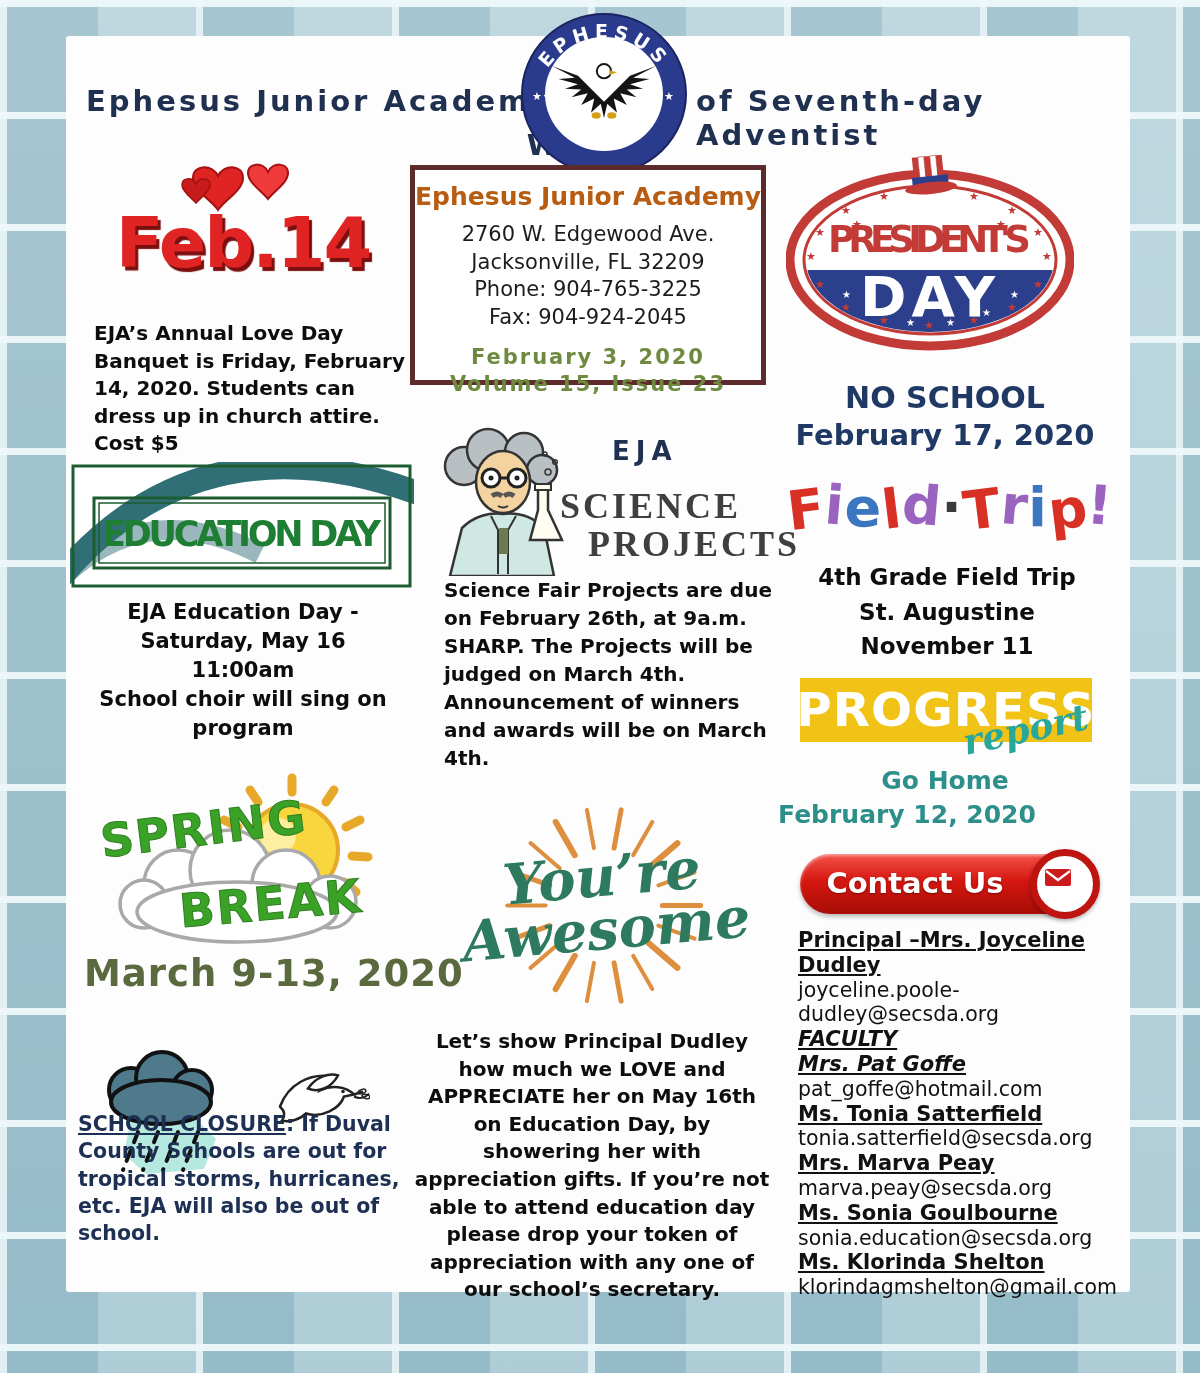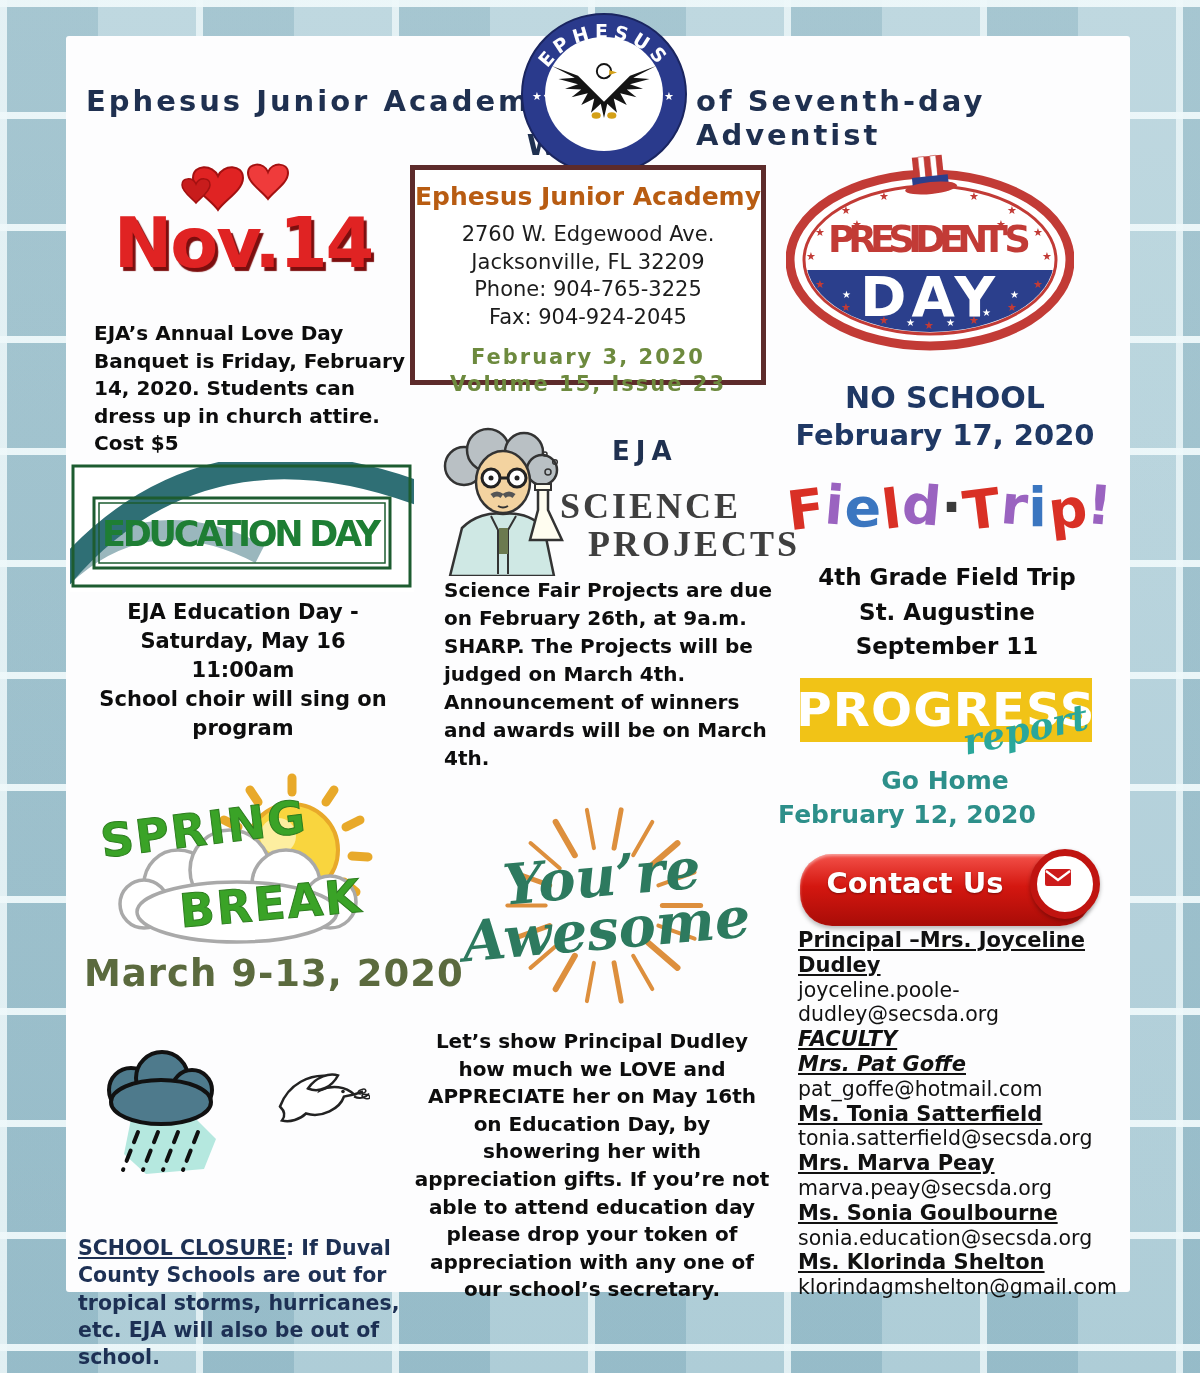--- a/index.html
+++ b/index.html
@@ -41,21 +41,21 @@
   .noschool{width:330px;text-align:center;font-weight:800;color:#1f3864;}
   .ft-title{width:356px;text-align:center;font-size:54px;font-weight:800;letter-spacing:1px;}
   .ft-title span{display:inline-block;}
   .ft-title span:nth-child(3n+1){transform:rotate(-7deg) translateY(2px);}
   .ft-title span:nth-child(3n+2){transform:rotate(5deg) translateY(-2px);}
   .ft-lines{width:330px;text-align:center;font-size:23px;font-weight:bold;color:#0d0d0d;line-height:1.5;}
   .progress-box{width:292px;height:64px;background:#f1c317;text-align:center;}
   .progress-title{font-size:46px;font-weight:800;color:#fff;letter-spacing:1px;line-height:64px;transform:scaleX(1.05);}
   .report{font-family:"DejaVu Serif",serif;font-style:italic;font-weight:bold;font-size:36px;color:#2aa79b;transform:rotate(-12deg);}
   .gohome{width:330px;text-align:center;font-size:25px;font-weight:bold;color:#2d8f8a;line-height:1.35;}
-  .contact-btn{width:292px;height:72px;border-radius:32px;background:linear-gradient(180deg,#f4524a,#d41710 45%,#a80c07);box-shadow:0 3px 4px rgba(0,0,0,.25), inset 0 2px 3px rgba(255,255,255,.45);cursor:pointer;}
+  .contact-btn{width:292px;height:60px;border-radius:32px;background:linear-gradient(180deg,#f4524a,#d41710 45%,#a80c07);box-shadow:0 3px 4px rgba(0,0,0,.25), inset 0 2px 3px rgba(255,255,255,.45);cursor:pointer;}
   .contact-label{position:absolute;left:0;top:0;width:230px;height:60px;line-height:58px;text-align:center;color:#fff;font-size:29px;font-weight:bold;text-shadow:0 1px 2px rgba(0,0,0,.4);}
   .env-wrap{position:absolute;right:-8px;top:-5px;width:56px;height:56px;background:#fff;border:7px solid #c01410;border-radius:50%;box-shadow:0 2px 4px rgba(0,0,0,.3);}
   .contacts{width:352px;margin-left:32px;}
   .c-name{font-size:21px;font-weight:bold;color:#111;text-decoration:underline;line-height:24.8px;}
   .c-name.it{font-style:italic;}
   .c-email{font-size:20.5px;color:#111;line-height:24.8px;}
 </style>
 </head>
 <body>
 
@@ -88,21 +88,21 @@
       <ellipse cx="112" cy="116" rx="7" ry="5" fill="#d4a017"></ellipse>
     </g>
   </svg>
 
   <div class="abs" style="left:12px;top:126px;width:330px;height:156px;">
     <svg class="abs" style="left:85px;top:-4px;" width="160" height="64" viewBox="0 0 160 64">
       <path d="M55,18 C50,6 30,6 30,20 C30,32 48,42 55,52 C62,42 80,32 80,20 C80,6 60,6 55,18 Z" fill="#e02323" stroke="#a31111" stroke-width="2"></path>
       <path d="M105,14 C101,4 85,4 85,15 C85,25 99,33 105,41 C111,33 125,25 125,15 C125,4 109,4 105,14 Z" fill="#ef3b3b" stroke="#a31111" stroke-width="2"></path>
       <path d="M33,26 C30,19 19,19 19,27 C19,34 29,40 33,45 C37,40 47,34 47,27 C47,19 36,19 33,26 Z" fill="#c81c1c" stroke="#a31111" stroke-width="1.5"></path>
     </svg>
-    <div class="abs feb-label">Nov.14</div>
+    <div class="abs feb-label">Feb.14</div>
   </div>
   <div class="abs body-text" style="left:28px;top:284px;width:322px;">EJA’s Annual Love Day Banquet is Friday, February 14, 2020. Students can dress up in church attire. Cost $5</div>
 
   <svg class="abs" style="left:4px;top:426px;" width="344" height="130" viewBox="0 0 344 130">
     <rect x="0" y="0" width="344" height="130" fill="#ffffff"></rect>
     <path d="M-20,128 Q70,30 190,92" stroke="#9ab7bd" stroke-width="20" fill="none"></path>
     <path d="M-12,118 Q130,-52 356,34" stroke="#2f6f75" stroke-width="24" fill="none"></path>
     <rect x="3" y="4" width="337" height="120" fill="none" stroke="#1d5c30" stroke-width="3"></rect>
     <rect x="24" y="36" width="296" height="70" fill="none" stroke="#1d5c30" stroke-width="3"></rect>
     <rect x="29" y="41" width="286" height="60" fill="none" stroke="#1d5c30" stroke-width="1.5"></rect>
@@ -158,21 +158,21 @@
   </svg>
   <svg class="abs" style="left:204px;top:1010px;" width="100" height="86" viewBox="0 0 100 85">
     <path d="M10,60 C18,38 40,26 62,30 C58,36 52,40 50,44 C62,38 76,40 84,48 L74,50 C70,62 52,72 36,67 C30,73 20,76 12,74 C16,69 14,64 10,60 Z" fill="#fff" stroke="#222" stroke-width="2.5"></path>
     <path d="M38,42 C46,30 60,26 68,29 C62,40 50,47 38,42 Z" fill="#fff" stroke="#222" stroke-width="2.5"></path>
     <circle cx="73" cy="45" r="1.8" fill="#222"></circle>
     <path d="M84,48 L93,45" stroke="#222" stroke-width="2.5"></path>
     <path d="M84,50 C90,53 96,51 99,47" stroke="#222" stroke-width="2" fill="none"></path>
     <ellipse cx="92" cy="45" rx="4" ry="2" transform="rotate(-20 92 45)" fill="none" stroke="#222" stroke-width="1.5"></ellipse>
     <ellipse cx="96" cy="50" rx="4" ry="2" transform="rotate(15 96 50)" fill="none" stroke="#222" stroke-width="1.5"></ellipse>
   </svg>
-  <div class="abs closure" style="left:12px;top:1199px;width:352px;">
+  <div class="abs closure" style="left:12px;top:1075px;width:352px;">
     <span class="closure-title">SCHOOL CLOSURE</span><span>: If Duval County Schools are out for tropical storms, hurricanes, etc. EJA will also be out of school.</span>
   </div>
 
   <div class="abs info-box">
     <div class="info-title">Ephesus Junior Academy</div>
     <div style="height:10px;"></div>
     <div class="info-line">2760 W. Edgewood Ave.</div>
     <div class="info-line">Jacksonville, FL 32209</div>
     <div class="info-line">Phone: 904-765-3225</div>
     <div class="info-line">Fax: 904-924-2045</div>
@@ -290,21 +290,21 @@
       <ellipse cx="144" cy="40" rx="26" ry="6" fill="#c23b36"></ellipse>
     </g>
   </svg>
   <div class="abs noschool" style="left:714px;top:344px;font-size:30px;">NO SCHOOL</div>
   <div class="abs noschool" style="left:714px;top:382px;font-size:29px;">February 17, 2020</div>
 
   <div class="abs ft-title" style="left:706px;top:440px;"><span style="color: rgb(217, 48, 37);">F</span><span style="color: rgb(154, 99, 192);">i</span><span style="color: rgb(59, 118, 192);">e</span><span style="color: rgb(217, 48, 37);">l</span><span style="color: rgb(154, 99, 192);">d</span><span style="color: rgb(59, 59, 59);">·</span><span style="color: rgb(217, 48, 37);">T</span><span style="color: rgb(154, 99, 192);">r</span><span style="color: rgb(59, 118, 192);">i</span><span style="color: rgb(217, 48, 37);">p</span><span style="color: rgb(154, 99, 192);">!</span></div>
   <div class="abs ft-lines" style="left:716px;top:524px;">
     <div>4th Grade Field Trip</div>
     <div>St. Augustine</div>
-    <div>September 11</div>
+    <div>November 11</div>
   </div>
 
   <div class="abs progress-box" style="left:734px;top:642px;">
     <div class="progress-title">PROGRESS</div>
   </div>
   <div class="abs report" style="left:896px;top:672px;">report</div>
   <div class="abs gohome" style="left:714px;top:728px;">Go Home</div>
   <div class="abs gohome" style="left:676px;top:762px;">February 12, 2020</div>
 
   <div class="abs contact-btn" style="left:734px;top:818px;">

